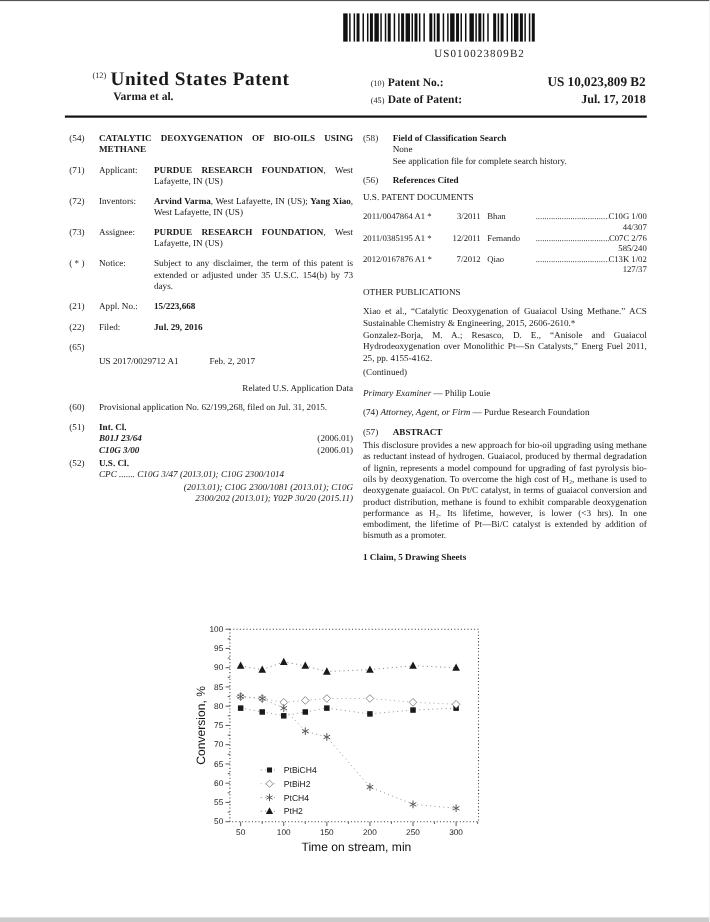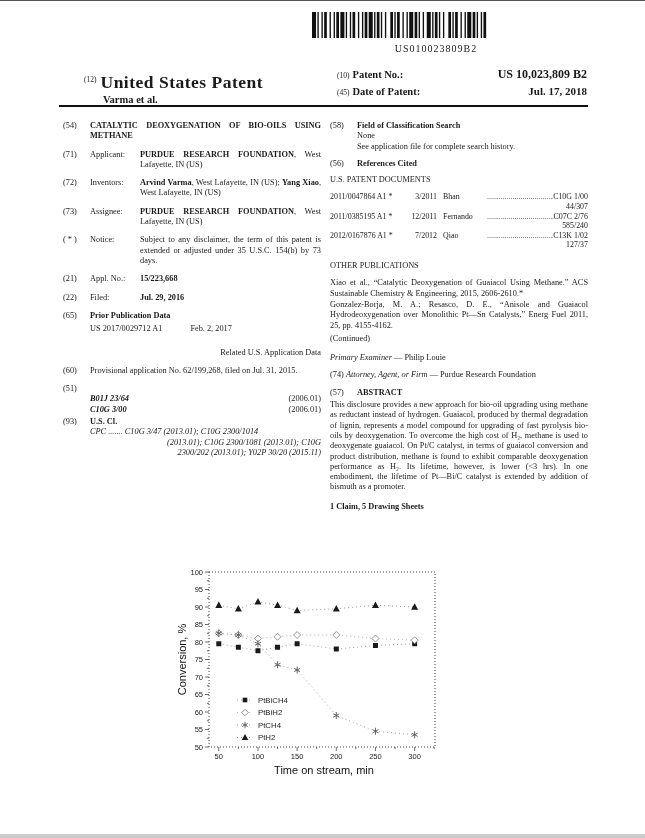--- a/index.html
+++ b/index.html
@@ -9,21 +9,21 @@
     border-top:1px solid #555;
   }
   .bottom-strip { position:absolute; left:0; bottom:0; width:100%; height:5px; background:#cccccc; }
 
   
   .barcode-wrap { position:absolute; left:310px; top:11px; width:252px; text-align:center; }
   .barcode { height:26px; width:100%; }
   .barcode-text { font-size:10px; letter-spacing:1px; margin-top:1px; }
 
   
-  .hdr-left { position:absolute; left:84px; top:71px; }
+  .hdr-left { position:absolute; left:84px; top:60px; }
   .kindnum { font-size:7.5px; vertical-align:6px; }
   .hdr-title { font-size:17.5px; font-weight:bold; letter-spacing:0.5px; }
   .hdr-party { font-size:10.5px; font-weight:bold; margin-left:19px; margin-top:1px; }
   .hdr-right { position:absolute; left:337px; top:66px; width:250px; font-size:10.5px; }
   .hdr-right .row { display:flex; align-items:baseline; margin-bottom:3px; }
   .hdr-right .lbl { font-weight:bold; margin-left:3px; }
   .hdr-right .val { font-weight:bold; margin-left:auto; font-size:12px;text-align:center; }
   .hrule { position:absolute; left:59px; top:104px; width:529px; height:1.5px; background:#111; }
 
   
@@ -178,50 +178,50 @@
     </div>
 
     <div class="item">
       <span class="inum">(22)</span>
       <span class="ilabel">Filed:</span>
       <span class="ibody bold">Jul. 29, 2016</span>
     </div>
 
     <div class="item" style="margin-bottom:3px">
       <span class="inum">(65)</span>
-      <span class="ibody ctr bold">Prior Publication Data</span>
     </div>
     <div class="pubdata-line">
       <span>US 2017/0029712 A1</span>
       <span class="d">Feb. 2, 2017</span>
     </div>
 
     <div class="sec-head" style="margin-top:14px">Related U.S. Application Data</div>
 
     <div class="item">
       <span class="inum">(60)</span>
       <span class="ibody">Provisional application No. 62/199,268, filed on Jul. 31, 2015.</span>
     </div>
 
     <div class="item" style="margin-bottom:0">
       <span class="inum">(51)</span>
+      <span class="ibody bold">Int. Cl.</span>
     </div>
     <div id="intcl-rows" style="margin-left:27px; margin-bottom:2px">
         <div class="intcl-row">
           <span class="bi code">B01J 23/64</span>
           <span>(2006.01)</span>
         </div>
         <div class="intcl-row">
           <span class="bi code">C10G 3/00</span>
           <span>(2006.01)</span>
         </div>
       </div>
 
     <div class="item" style="margin-bottom:0">
-      <span class="inum">(93)</span>
+      <span class="inum">(52)</span>
       <span class="ibody bold">U.S. Cl.</span>
     </div>
     <div style="margin-left:27px">
       <div class="it">CPC .......  C10G 3/47 (2013.01); C10G 2300/1014</div>
       <div class="it cpc-l2">(2013.01); C10G 2300/1081 (2013.01); C10G</div>
       <div class="it cpc-l3">2300/202 (2013.01); Y02P 30/20 (2015.11)</div>
     </div>
   </div>
 
   <div class="col col-right">

